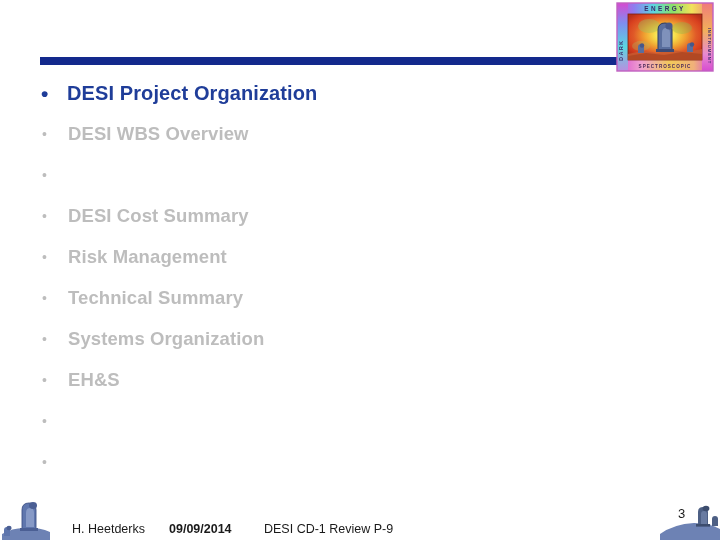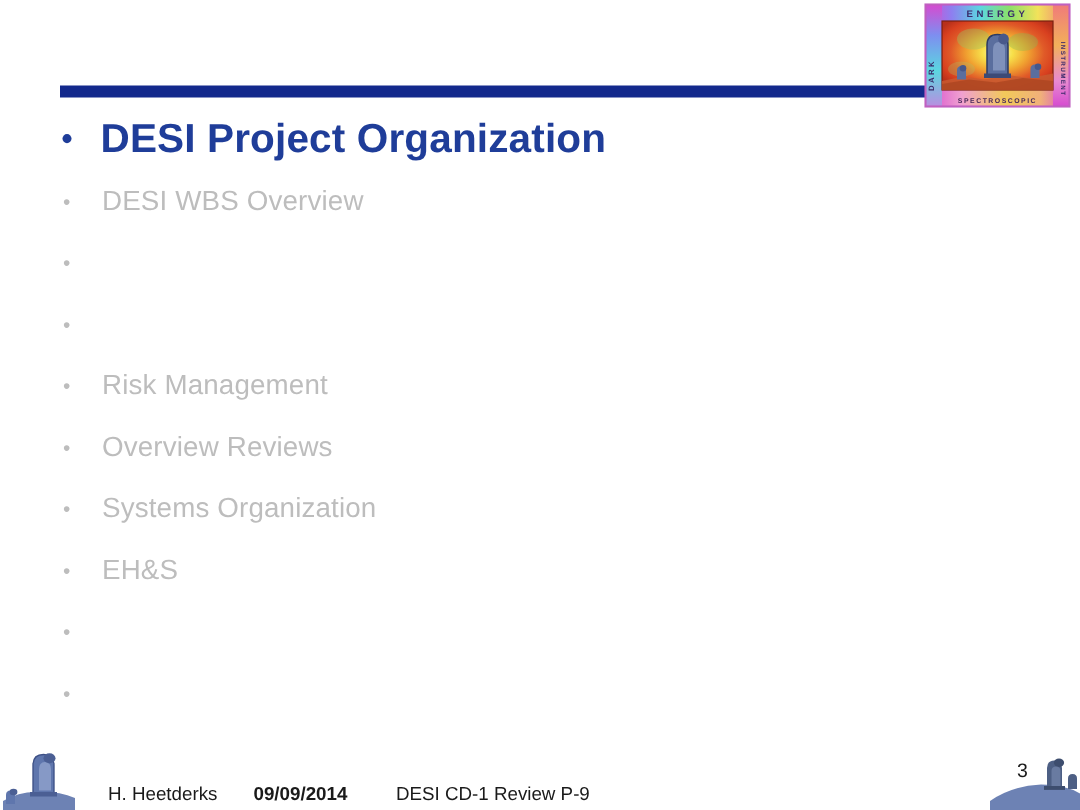--- a/index.html
+++ b/index.html
@@ -75,40 +75,40 @@
     top: 50%;
     transform: translateY(-50%);
     font-size: 21px;
     color: #1f3d99;
     font-weight: bold;
   }
   .bullet-row.level1 .bullet-text {
     left: 67px;
     top: 50%;
     transform: translateY(-50%);
-    font-size: 27px;
+    font-size: 20px;
     font-weight: bold;
     color: #1f3d99;
     letter-spacing: 0.1px;
   }
 
   
   .bullet-row.level2 .bullet-mark {
     left: 42px;
     top: 50%;
     transform: translateY(-50%);
     font-size: 14px;
     color: #bdbdbd;
   }
   .bullet-row.level2 .bullet-text {
     left: 68px;
     top: 50%;
     transform: translateY(-50%);
     font-size: 18.5px;
-    font-weight: normal;
+    font-weight: bold;
     color: #bdbdbd;
     letter-spacing: 0.1px;
   }
 
   
   #footer {
     position: absolute;
     left: 0;
     top: 518px;
     width: 596px;
@@ -245,28 +245,29 @@
       </div>
       <div class="bullet-row level2">
         <span class="bullet-mark">•</span>
         <span class="bullet-text">DESI WBS Overview</span>
       </div>
       <div class="bullet-row level2">
         <span class="bullet-mark">•</span>
       </div>
       <div class="bullet-row level2">
         <span class="bullet-mark">•</span>
+        <span class="bullet-text">DESI Cost Summary</span>
       </div>
       <div class="bullet-row level2">
         <span class="bullet-mark">•</span>
         <span class="bullet-text">Risk Management</span>
       </div>
       <div class="bullet-row level2">
         <span class="bullet-mark">•</span>
-        <span class="bullet-text">Overview Reviews</span>
+        <span class="bullet-text">Technical Summary</span>
       </div>
       <div class="bullet-row level2">
         <span class="bullet-mark">•</span>
         <span class="bullet-text">Systems Organization</span>
       </div>
       <div class="bullet-row level2">
         <span class="bullet-mark">•</span>
         <span class="bullet-text">EH&amp;S</span>
       </div>
       <div class="bullet-row level2">

